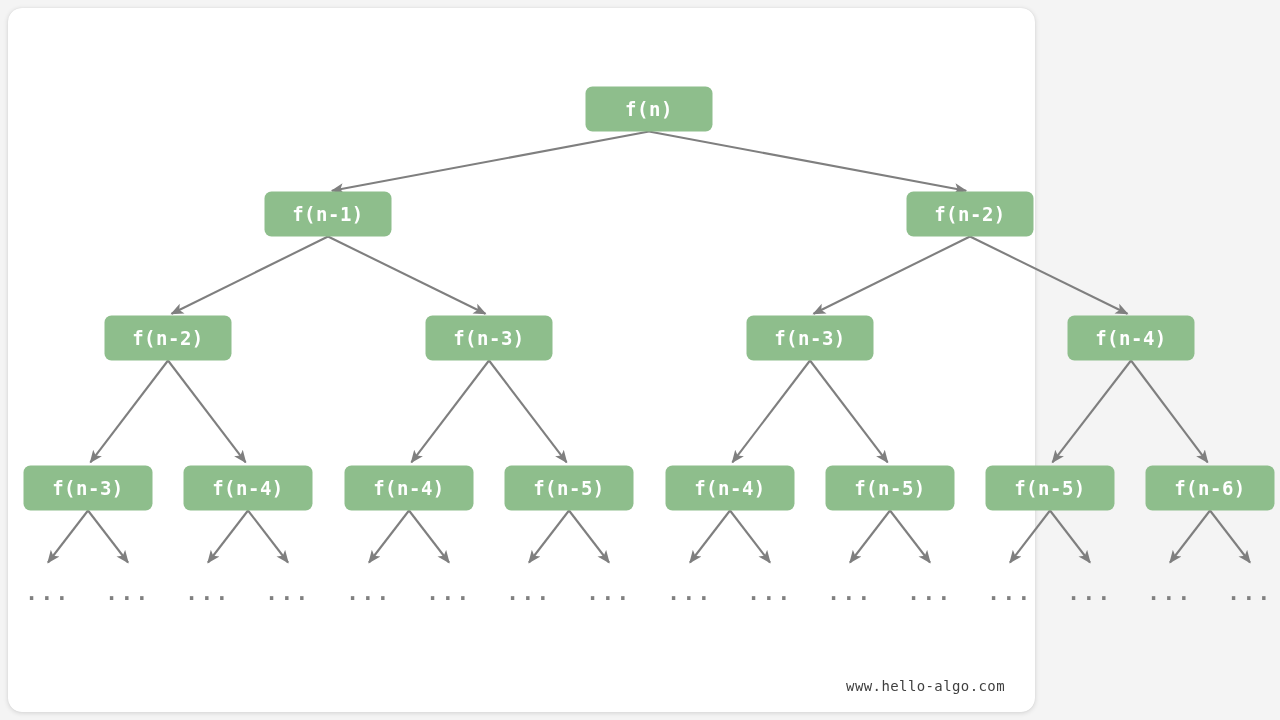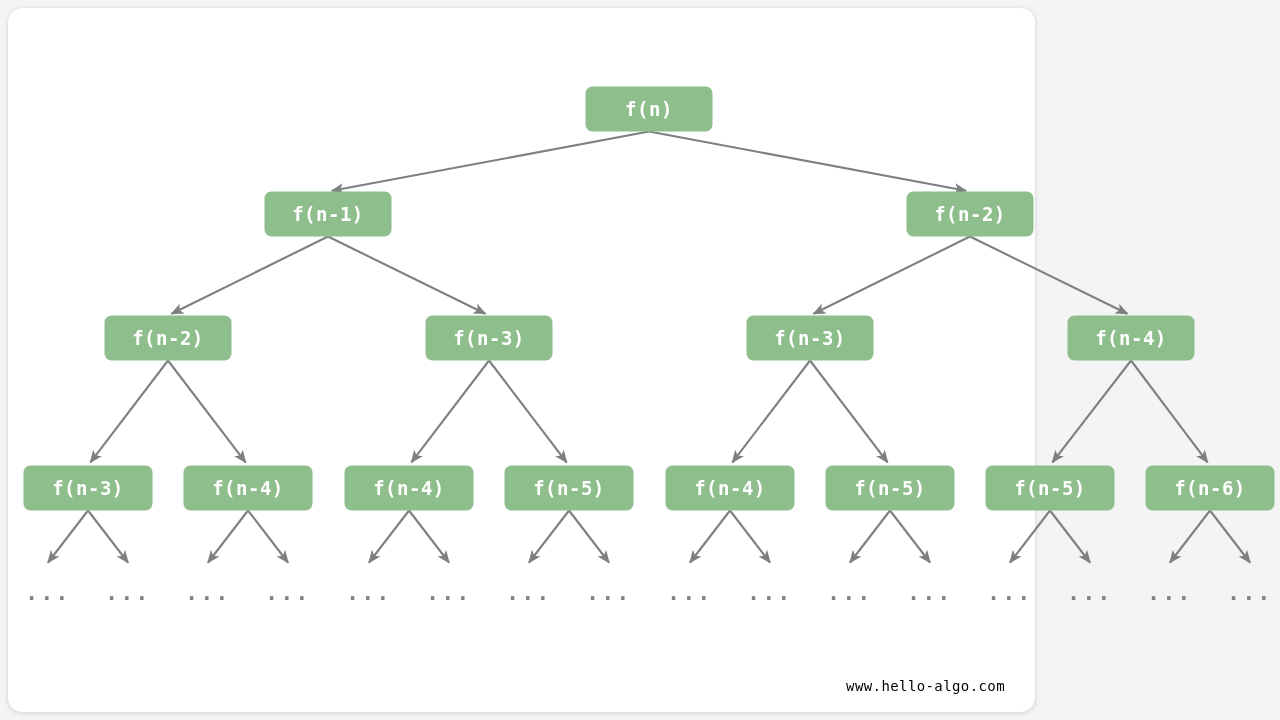--- a/index.html
+++ b/index.html
@@ -61,21 +61,21 @@
     font-size: 21px;
     font-weight: bold;
     letter-spacing: 2.5px;
     text-anchor: middle;
     dominant-baseline: middle;
   }
   .watermark {
     position: absolute;
     right: 30px;
     bottom: 18px;
-    color: #000000;
+    color: #404040;
     font-family: "DejaVu Sans Mono", monospace;
     font-size: 14px;
     letter-spacing: 0.4px;
     white-space: nowrap;
   }
 </style>
 </head>
 <body>
 
 <div id="canvas">

